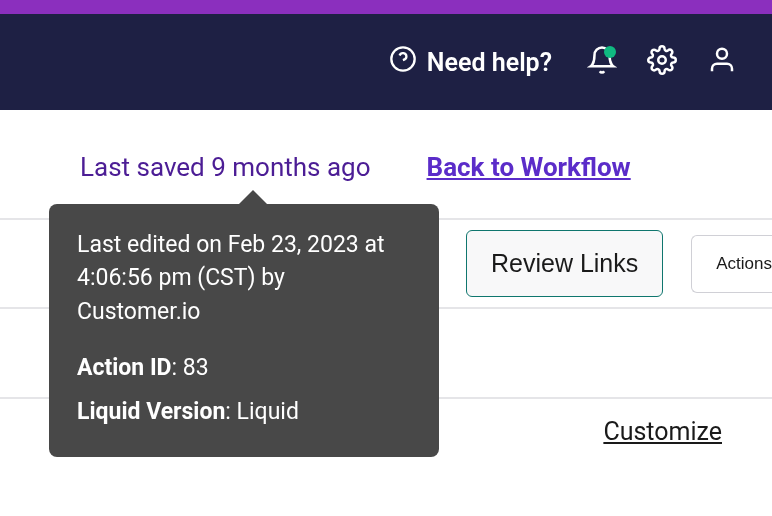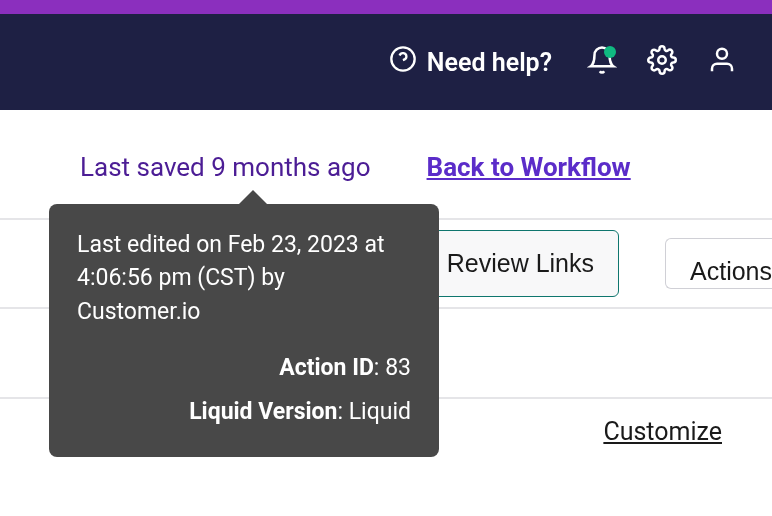--- a/index.html
+++ b/index.html
@@ -108,21 +108,20 @@
       border-bottom: 14px solid #484848;
     }
     .tooltip-section {
       margin-bottom: 18px;
     }
     .tooltip-meta {
       font-size: 23px;
     }
     .tooltip-meta div {
       line-height: 1.9;
-      text-align: right;
     }
     .tooltip-label {
       font-weight: 700;
     }
     .tabs-row {
       border-top: 2px solid #e5e5e8;
       border-bottom: 2px solid #e5e5e8;
       padding: 10px 0px;
       display: flex;
       justify-content: flex-end;
@@ -134,30 +133,29 @@
       padding: 18px 24px;
       border: 1px solid #0f766e;
       border-radius: 6px;
       background: #f8f8f9;
       font-size: 25px;
       font-weight: 500;
       color: #1a1a1a;
       cursor: pointer;
     }
     .tab-button-white {
-      padding: 18px 0 2px 24px;
+      padding: 18px 0 18px 24px;
       border: 1px solid #d0d0d6;
       border-right: none;
       border-radius: 6px 0 0 6px;
       background: #ffffff;
-      font-size: 25px;
+      font-size: 17px;
       font-weight: 500;
       color: #1a1a1a;
       cursor: pointer;
-      margin-left: 18px;
     }
     .section-divider {
       border-top: 2px solid #e5e5e8;
       margin-top: 88px;
     }
     .customize-row {
       display: flex;
       justify-content: flex-end;
       padding: 18px 50px 0 0;
     }

